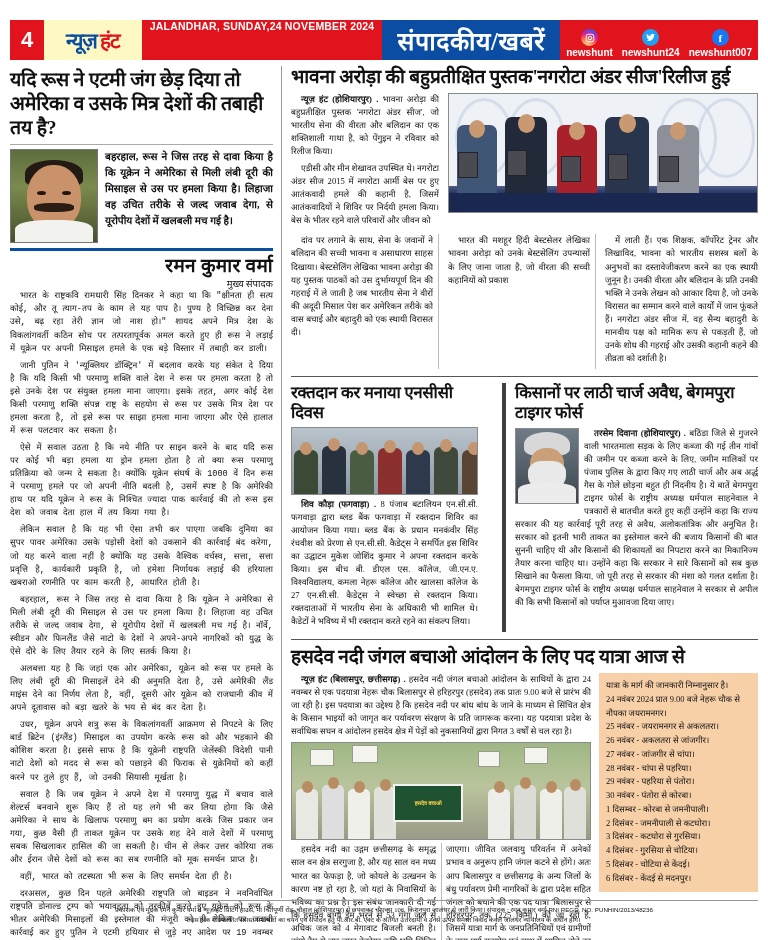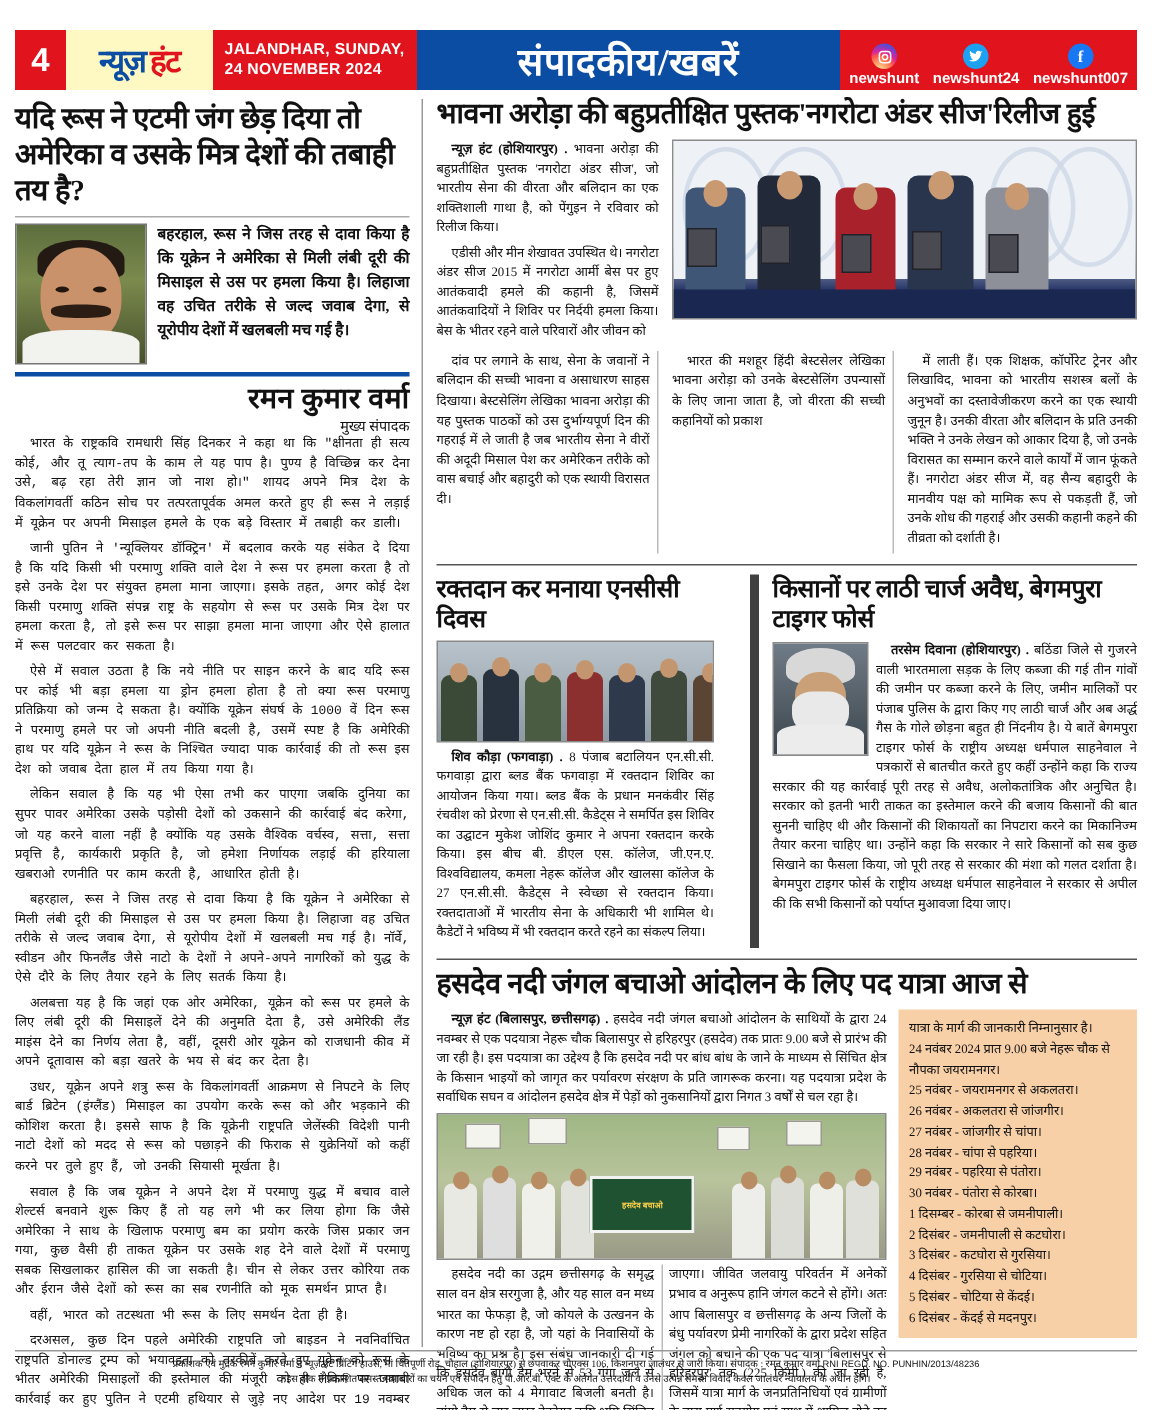--- a/index.html
+++ b/index.html
@@ -10,21 +10,21 @@
   }
   .page{position:relative;width:768px;height:940px;box-sizing:border-box;padding:0 10px;}
 
   
   .masthead{display:flex;align-items:stretch;height:40px;margin-top:20px;}
   .mh-pageno{background:#e1131d;color:#fff;width:34px;display:flex;align-items:center;justify-content:center;
     font-family:"Liberation Sans",sans-serif;font-weight:bold;font-size:22px;}
   .mh-logo{background:#fef9c3;padding:0 22px;display:flex;align-items:center;}
   .mh-logo .lg1{color:#0b4da2;font-weight:bold;font-size:21px;letter-spacing:-1px;}
   .mh-logo .lg2{color:#e1131d;font-weight:bold;font-size:21px;letter-spacing:-1px;margin-left:3px;}
-  .mh-date{background:#e1131d;color:#fff;display:flex;flex-direction:column;justify-content:center;
+  .mh-date{background:#e1131d;color:#fff;display:flex;flex-direction:row;justify-content:center;
     padding:0 8px;font-family:"Liberation Sans",sans-serif;font-weight:bold;font-size:10.5px;line-height:1.22;
     letter-spacing:.2px;}
   .mh-title{background:#0b4da2;color:#fff;flex:1;display:flex;align-items:center;justify-content:center;
     font-weight:bold;font-size:25px;letter-spacing:.5px;}
   .mh-social{background:#e1131d;display:flex;align-items:flex-end;padding:0 6px 2px 6px;gap:9px;}
   .soc{display:flex;flex-direction:column;align-items:center;color:#fff;
     font-family:"Liberation Sans",sans-serif;font-size:10px;font-weight:bold;}
   .soc .glyph{width:17px;height:17px;border-radius:50%;display:flex;align-items:center;justify-content:center;
     font-size:11px;margin-bottom:1px;color:#fff;}
   .ig{background:radial-gradient(circle at 30% 107%,#fdf497 0%,#fd5949 45%,#d6249f 60%,#285AEB 90%);}
@@ -234,21 +234,21 @@
           <div style="flex:1;">
             <p>में लाती हैं। एक शिक्षक, कॉर्पोरेट ट्रेनर और लिखाविद, भावना को भारतीय सशस्त्र बलों के अनुभवों का दस्तावेजीकरण करने का एक स्थायी जुनून है। उनकी वीरता और बलिदान के प्रति उनकी भक्ति ने उनके लेखन को आकार दिया है, जो उनके विरासत का सम्मान करने वाले कार्यों में जान फूंकते हैं। नगरोटा अंडर सीज में, वह सैन्य बहादुरी के मानवीय पक्ष को मामिक रूप से पकड़ती हैं, जो उनके शोध की गहराई और उसकी कहानी कहने की तीव्रता को दर्शाती है।</p>
           </div>
         </div>
       </div>
 
       <hr class="sep">
 
       <div style="display:flex;gap:9px;">
 
-        <div style="width:215px;border-right:6px solid #404040;padding-right:24px;box-sizing:border-box;">
+        <div style="width:215px;border-right:4px solid #404040;padding-right:24px;box-sizing:border-box;">
           <div class="story-head sm">रक्तदान कर मनाया एनसीसी दिवस</div>
           <div class="photo ph-ncc">
             <div class="p" style="left:2px;width:24px;height:44px;background:#3a4a36;"></div>
             <div class="h" style="left:8px;top:14px;width:12px;height:13px;"></div>
             <div class="p" style="left:30px;width:24px;height:48px;background:#28323f;"></div>
             <div class="h" style="left:36px;top:10px;width:12px;height:13px;"></div>
             <div class="p" style="left:58px;width:24px;height:44px;background:#4a5c42;"></div>
             <div class="h" style="left:64px;top:14px;width:12px;height:13px;"></div>
             <div class="p" style="left:86px;width:24px;height:46px;background:#8c2f2f;"></div>
             <div class="h" style="left:92px;top:12px;width:12px;height:13px;"></div>

